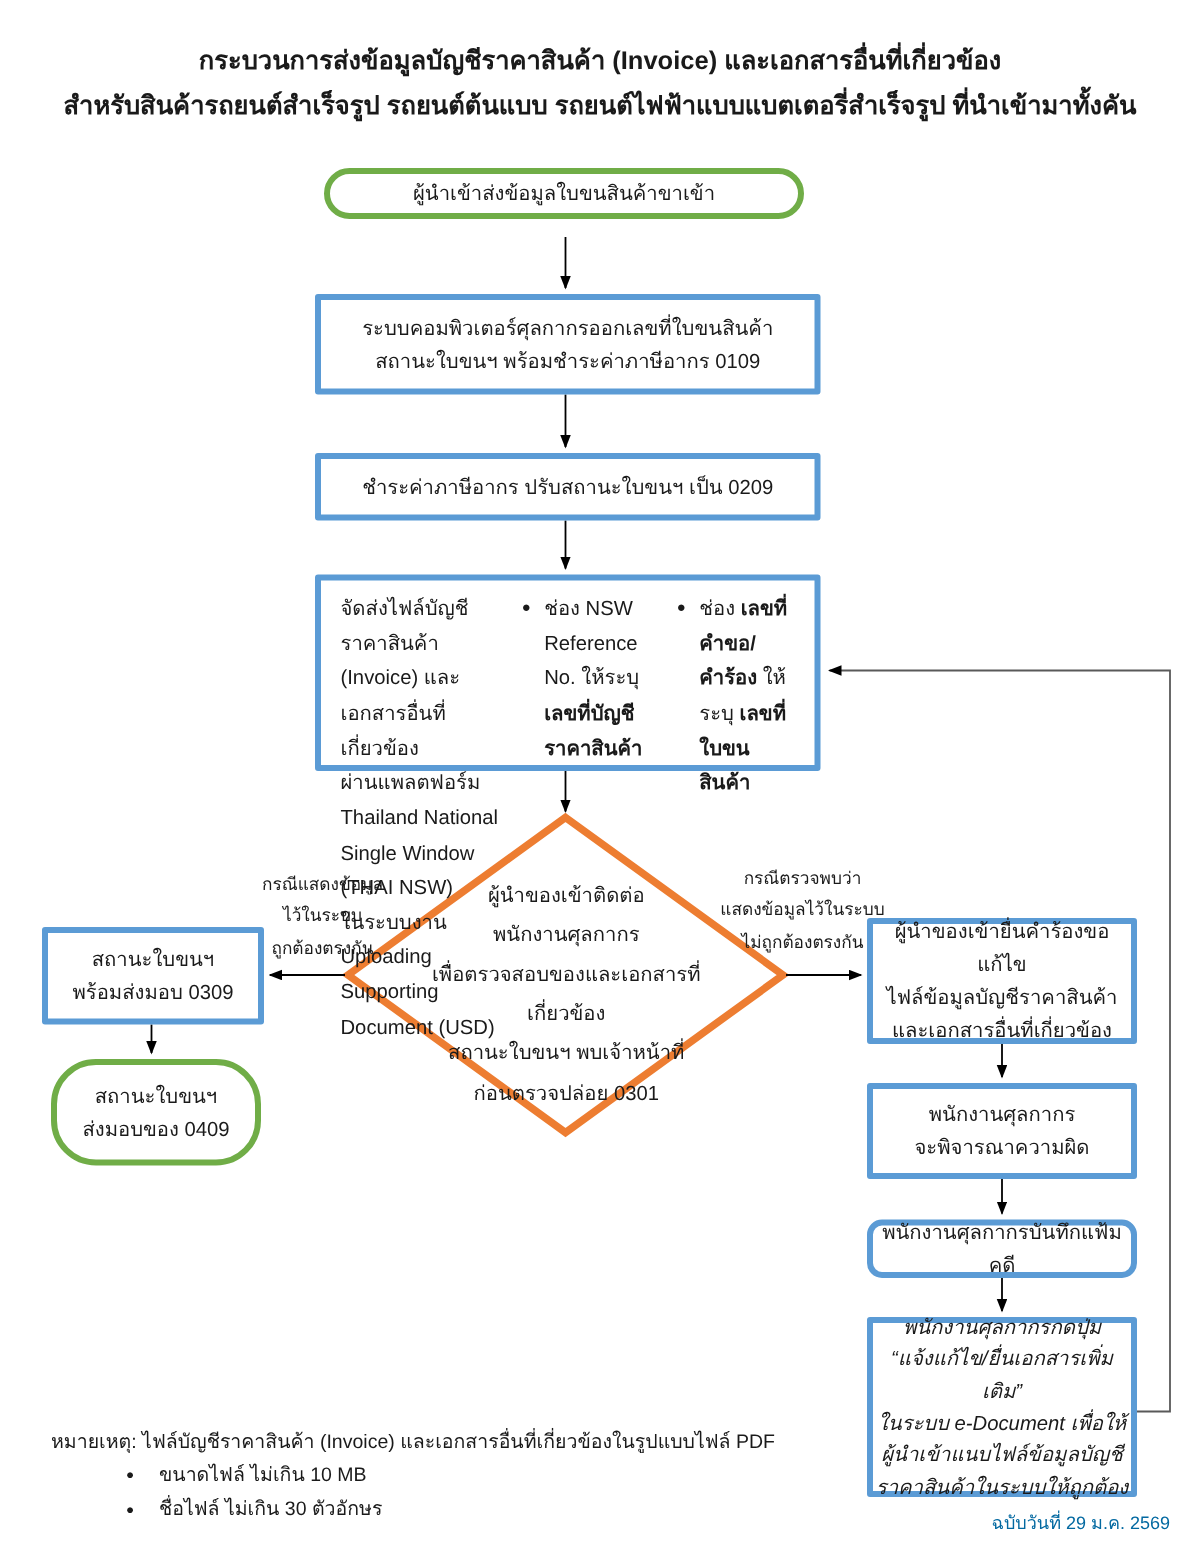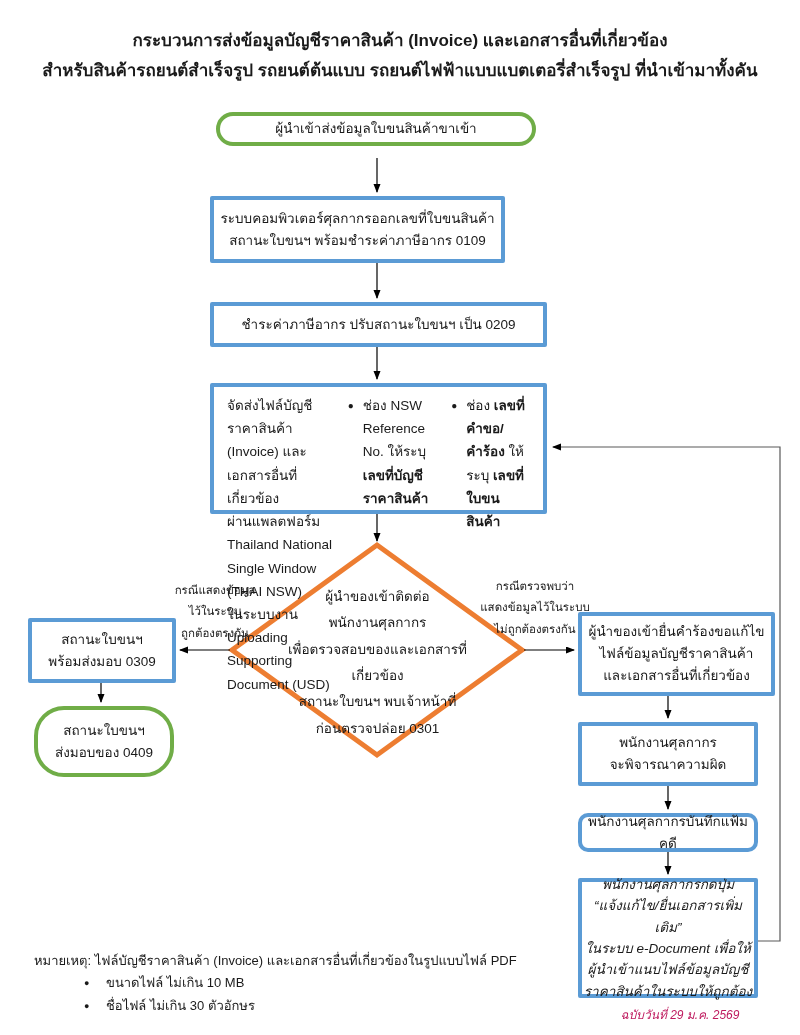--- a/index.html
+++ b/index.html
@@ -32,22 +32,22 @@
   .diamond-text{position:absolute;left:262px;top:584px;width:231px;text-align:center;
                 font-size:13.5px;line-height:1.95;white-space:pre-line;z-index:2;}
 
   .branch-label{position:absolute;width:118px;text-align:center;font-size:11.5px;
                 line-height:1.85;white-space:pre-line;z-index:2;}
 
   .note{position:absolute;left:34px;top:951px;font-size:13px;line-height:1.6;z-index:2;}
   .note-bullet{display:flex;align-items:flex-start;margin-left:50px;line-height:1.75;}
   .note-bullet .dot{width:22px;font-size:9px;line-height:22px;flex:0 0 22px;}
 
-  .version{position:absolute;left:580px;top:1005px;width:200px;text-align:center;
-           font-size:12px;font-style:italic;color:#be185d;z-index:2;}
+  .version{position:absolute;left:580px;top:1005px;width:200px;text-align:right;
+           font-size:12px;color:#0369a1;z-index:2;}
 </style>
 </head>
 <body>
 
 <div class="page">
 
   <div class="title">กระบวนการส่งข้อมูลบัญชีราคาสินค้า (Invoice) และเอกสารอื่นที่เกี่ยวข้อง
 สำหรับสินค้ารถยนต์สำเร็จรูป รถยนต์ต้นแบบ รถยนต์ไฟฟ้าแบบแบตเตอรี่สำเร็จรูป ที่นำเข้ามาทั้งคัน</div>
 
   <svg class="connectors" width="800" height="1035" viewBox="0 0 800 1035">
@@ -69,21 +69,21 @@
     <line x1="230" y1="650" x2="180" y2="650" stroke="#000" stroke-width="1.2" marker-end="url(#ah)"></line>
     <line x1="524" y1="650" x2="574" y2="650" stroke="#000" stroke-width="1.2" marker-end="url(#ah)"></line>
     <line x1="101" y1="683" x2="101" y2="702" stroke="#000" stroke-width="1.2" marker-end="url(#ah)"></line>
     <line x1="668" y1="696" x2="668" y2="718" stroke="#000" stroke-width="1.2" marker-end="url(#ah)"></line>
     <line x1="668" y1="786" x2="668" y2="809" stroke="#000" stroke-width="1.2" marker-end="url(#ah)"></line>
     <line x1="668" y1="852" x2="668" y2="874" stroke="#000" stroke-width="1.2" marker-end="url(#ah)"></line>
   </svg>
 
   <div class="node oval" style="left:216px;top:112px;width:320px;height:34px;border-radius:25px;">ผู้นำเข้าส่งข้อมูลใบขนสินค้าขาเข้า</div>
 
-  <div class="node rect" style="left:210px;top:196px;width:295px;height:67px;">ระบบคอมพิวเตอร์ศุลกากรออกเลขที่ใบขนสินค้า
+  <div class="node rect" style="left:210px;top:196px;width:337px;height:67px;">ระบบคอมพิวเตอร์ศุลกากรออกเลขที่ใบขนสินค้า
 สถานะใบขนฯ พร้อมชำระค่าภาษีอากร 0109</div>
 
   <div class="node rect" style="left:210px;top:302px;width:337px;height:45px;">ชำระค่าภาษีอากร ปรับสถานะใบขนฯ เป็น 0209</div>
 
   <div class="node rect usd" style="left:210px;top:383px;width:337px;height:131px;">
     <div class="usd-lines">จัดส่งไฟล์บัญชีราคาสินค้า (Invoice) และเอกสารอื่นที่เกี่ยวข้อง
 ผ่านแพลตฟอร์ม Thailand National Single Window (THAI NSW)
 ในระบบงาน Uploading Supporting Document (USD)</div>
     <div class="usd-bullet">
       <span class="dot">●</span>
@@ -106,21 +106,21 @@
 ไม่ถูกต้องตรงกัน</div>
   <div class="branch-label" style="left:156px;top:580px;">กรณีแสดงข้อมูล
 ไว้ในระบบ
 ถูกต้องตรงกัน</div>
 
   <div class="node rect" style="left:28px;top:618px;width:148px;height:65px;">สถานะใบขนฯ
 พร้อมส่งมอบ 0309</div>
   <div class="node oval" style="left:34px;top:706px;width:140px;height:71px;border-radius:30px;">สถานะใบขนฯ
 ส่งมอบของ 0409</div>
 
-  <div class="node rect" style="left:578px;top:612px;width:197px;height:84px;">ผู้นำของเข้ายื่นคำร้องขอแก้ไข
+  <div class="node rect" style="left:578px;top:612px;width:180px;height:84px;">ผู้นำของเข้ายื่นคำร้องขอแก้ไข
 ไฟล์ข้อมูลบัญชีราคาสินค้า
 และเอกสารอื่นที่เกี่ยวข้อง</div>
   <div class="node rect" style="left:578px;top:722px;width:180px;height:64px;">พนักงานศุลกากร
 จะพิจารณาความผิด</div>
   <div class="node rect" style="left:578px;top:813px;width:180px;height:39px;border-radius:10px;">พนักงานศุลกากรบันทึกแฟ้มคดี</div>
   <div class="node rect" style="left:578px;top:878px;width:180px;height:120px;line-height:1.58;font-style:italic;">พนักงานศุลกากรกดปุ่ม
 “แจ้งแก้ไข/ยื่นเอกสารเพิ่มเติม”
 ในระบบ e-Document เพื่อให้
 ผู้นำเข้าแนบไฟล์ข้อมูลบัญชี
 ราคาสินค้าในระบบให้ถูกต้อง</div>

